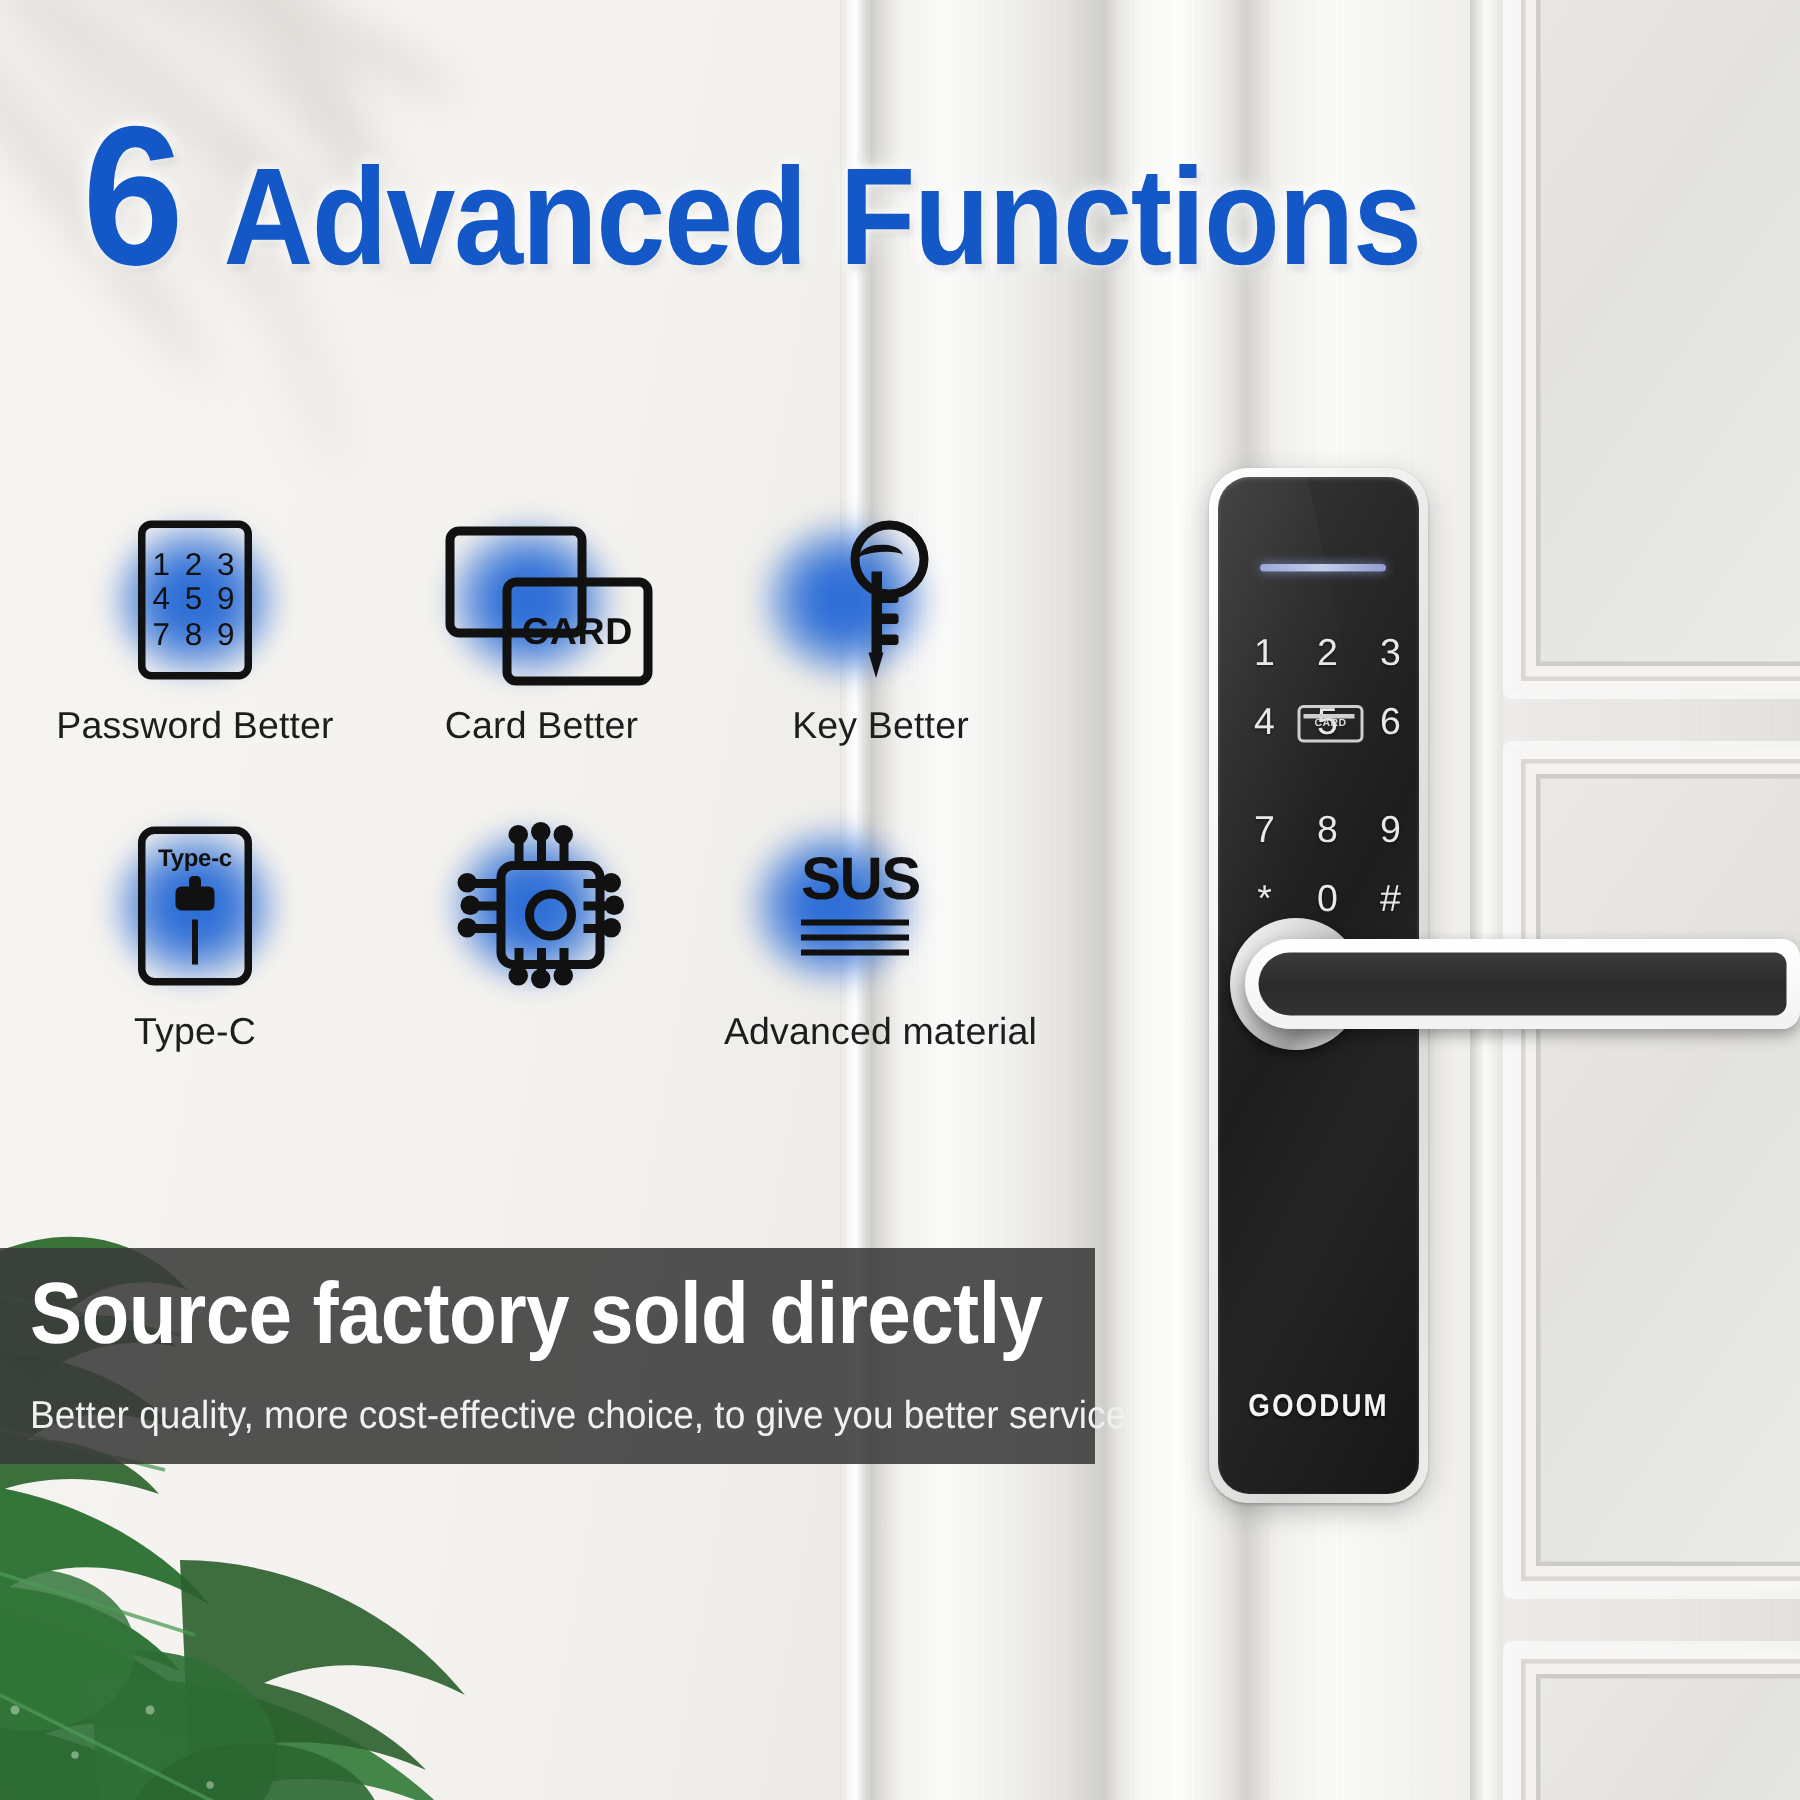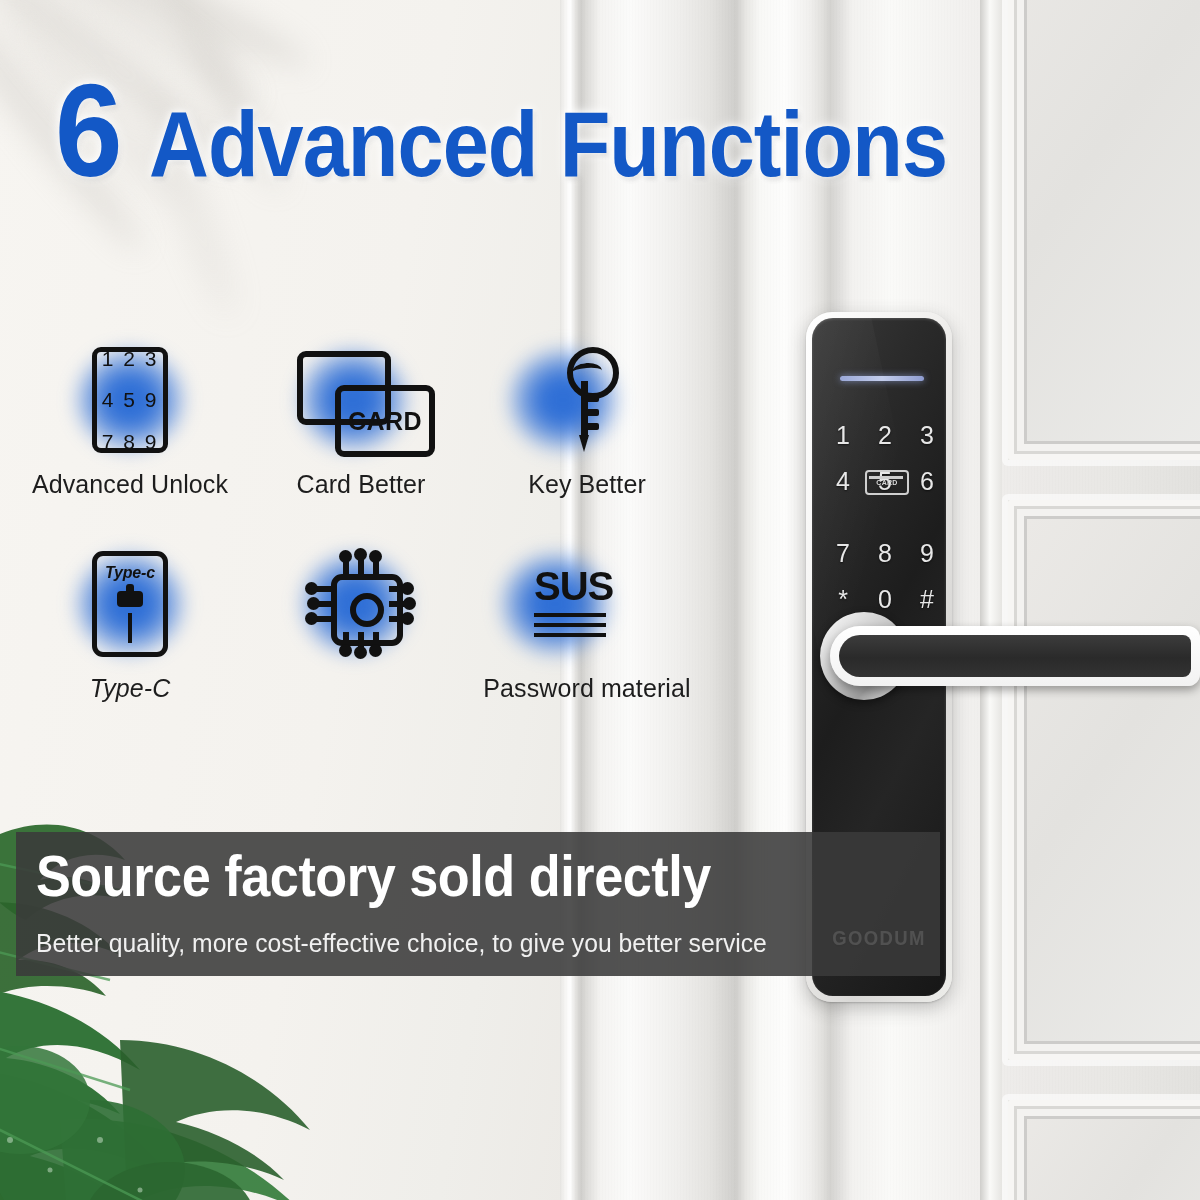--- a/index.html
+++ b/index.html
@@ -79,21 +79,21 @@
   .glow{
     position:absolute;width:110px;height:104px;border-radius:50%;
     background:radial-gradient(ellipse at 50% 50%,#2f6fd6 0%,#2f6fd6 28%,rgba(47,111,214,.62) 50%,rgba(47,111,214,.18) 72%,rgba(47,111,214,0) 85%);
     filter:blur(9px);z-index:0;
   }
   .icon{position:relative;z-index:2;}
   .flabel{margin-top:10px;font-size:25px;color:#1d1d1d;letter-spacing:.1px;white-space:nowrap;}
 
   
   .pw-box{width:66px;height:96px;border:5px solid #111;border-radius:9px;background:transparent;
-          display:flex;flex-direction:column;justify-content:center;align-items:center;gap:18px;}
+          display:flex;flex-direction:column;justify-content:center;align-items:center;gap:0;}
   .pw-row{font-size:21px;font-weight:500;color:#111;letter-spacing:2px;line-height:1.12;}
 
   
   .card-ic{position:relative;width:128px;height:98px;}
   .card-back{position:absolute;left:0;top:0;width:82px;height:62px;border:6px solid #111;border-radius:9px;}
   .card-front{position:absolute;left:38px;top:34px;width:88px;height:60px;border:6px solid #111;border-radius:9px;
               background:transparent;display:flex;align-items:center;justify-content:center;}
   .card-front span{font-size:25px;font-weight:bold;color:#111;letter-spacing:.5px;}
 
   
@@ -156,21 +156,21 @@
     background:linear-gradient(135deg,#fdfdfd,#c9c9c9 45%,#9e9e9e 70%,#e8e8e8);
     box-shadow:0 3px 8px rgba(0,0,0,.45);}
   .lever{position:absolute;left:10px;top:14px;width:370px;height:60px;}
   .lever-body{position:absolute;left:0;top:0;width:370px;height:60px;
     background:linear-gradient(180deg,#ffffff,#f2f2f2);
     border-radius:30px 12px 12px 30px;box-shadow:0 4px 10px rgba(0,0,0,.35);}
   .lever-in{position:absolute;left:9px;top:9px;width:352px;height:42px;
     background:linear-gradient(180deg,#3c3c3c,#2a2a2a 55%,#333);border-radius:21px 8px 8px 21px;}
 
   
-  .banner{position:absolute;left:16px;top:832px;width:924px;height:144px;
+  .banner{position:absolute;left:0;top:832px;width:730px;height:144px;
     background:rgba(58,58,58,.88);}
   .banner-title{position:absolute;left:20px;top:14px;color:#fff;font-size:58px;font-weight:bold;
     letter-spacing:-.5px;transform:scaleX(.9);transform-origin:left center;white-space:nowrap;line-height:1.05;}
   .banner-sub{position:absolute;left:20px;top:96px;color:#f0f0f0;font-size:26px;font-weight:400;
     transform:scaleX(.95);transform-origin:left center;white-space:nowrap;}
 </style>
 </head>
 <body>
 
 <div class="stage">
@@ -244,21 +244,21 @@
         <div class="icon-wrap">
           <div class="glow"></div>
           <div class="icon">
             <div class="pw-box">
               <div class="pw-row">1 2 3</div>
               <div class="pw-row">4 5 9</div>
               <div class="pw-row">7 8 9</div>
             </div>
           </div>
         </div>
-        <div class="flabel">Advanced Unlock</div>
+        <div class="flabel">Password Better</div>
       </div>
 
       <div class="feat" style="width:226px;">
         <div class="icon-wrap">
           <div class="glow" style="left:50px;"></div>
           <div class="icon">
             <div class="card-ic">
               <div class="card-back"></div>
               <div class="card-front">
                 <span>CARD</span>
@@ -284,21 +284,21 @@
             </div>
           </div>
         </div>
         <div class="flabel">Key Better</div>
       </div>
 
     </div>
 
     <div class="frow" style="margin-top:45px;">
 
-      <div class="feat" style="width:236px;font-style:italic;">
+      <div class="feat" style="width:236px;">
         <div class="icon-wrap">
           <div class="glow"></div>
           <div class="icon">
             <div class="tc-box">
               <div class="tc-txt">Type-c</div>
               <div class="tc-plug"></div>
               <div class="tc-cord"></div>
             </div>
           </div>
         </div>
@@ -349,21 +349,21 @@
             <div class="sus">
               <div class="sus-t">SUS</div>
               <div class="sus-lines">
                   <i></i>
                   <i></i>
                   <i></i>
                 </div>
             </div>
           </div>
         </div>
-        <div class="flabel">Password material</div>
+        <div class="flabel">Advanced material</div>
       </div>
 
     </div>
   </div>
 
   <div class="lock">
     <div class="lock-bezel"></div>
     <div class="lock-face">
       <div class="lock-sheen"></div>
       <div class="ind-bar"></div>

